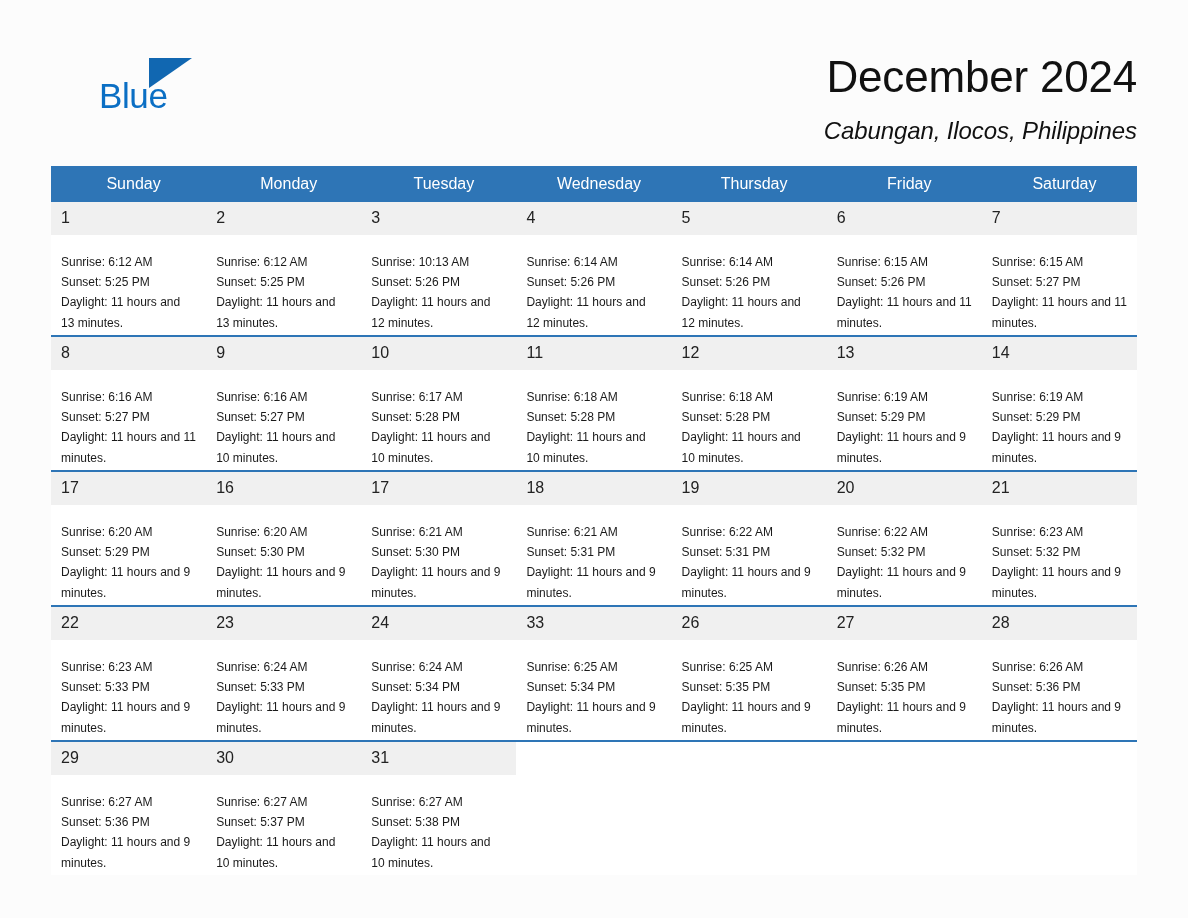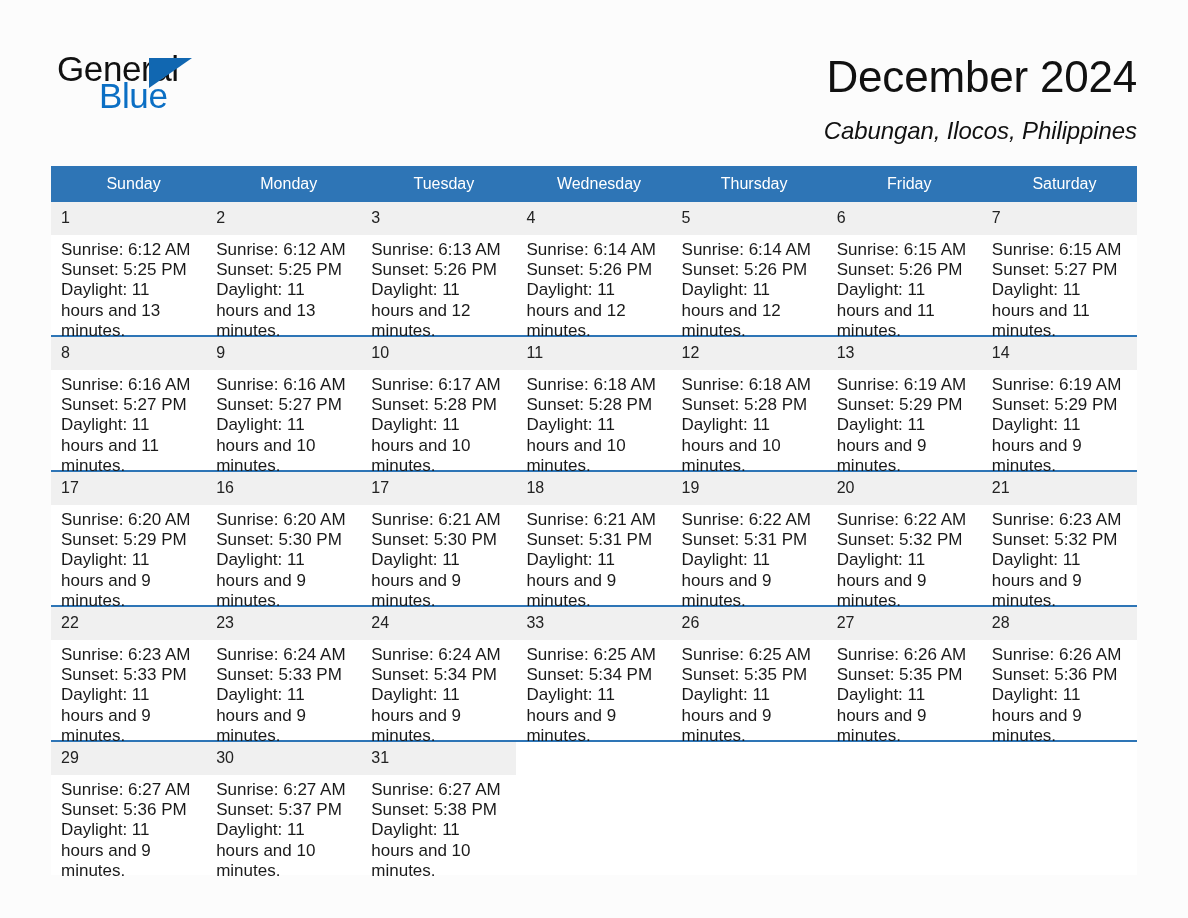--- a/index.html
+++ b/index.html
@@ -120,41 +120,40 @@
     visibility: hidden;
   }
   .daynum {
     background: #f0f0f0;
     font-size: 16px;
     line-height: 20px;
     padding: 6px 0 7px 10px;
     color: #222;
   }
   .dayinfo {
-    padding: 5px 10px 0 10px;
-    font-size: 17px;
+    padding: 17px 10px 0 10px;
+    font-size: 12px;
     line-height: 20.2px;
     color: #1a1a1a;
   }
   .dayinfo div {
     white-space: nowrap;
   }
   .dayinfo .daylight {
     white-space: normal;
   }
 </style>
 </head>
 <body>
 
 <div class="page">
 
   <div class="top">
 
     <div class="logo">
-      <span class="logo-general">General</span>
       <span class="logo-triangle"></span>
       <span class="logo-blue">Blue</span>
     </div>
 
     <div class="titles">
       <div class="month-title">December 2024</div>
       <div class="location">Cabungan, Ilocos, Philippines</div>
     </div>
 
   </div>
@@ -190,21 +189,21 @@
                 <div>Sunrise: 6:12 AM</div>
                 <div>Sunset: 5:25 PM</div>
                 <div class="daylight">Daylight: 11 hours and 13 minutes.</div>
               </div>
             </div>
           </td>
           <td>
             <div class="daycell">
               <div class="daynum">3</div>
               <div class="dayinfo">
-                <div>Sunrise: 6:13 AM</div>
+                <div>Sunrise: 10:13 AM</div>
                 <div>Sunset: 5:26 PM</div>
                 <div class="daylight">Daylight: 11 hours and 12 minutes.</div>
               </div>
             </div>
           </td>
           <td>
             <div class="daycell">
               <div class="daynum">4</div>
               <div class="dayinfo">
                 <div>Sunrise: 6:14 AM</div>

